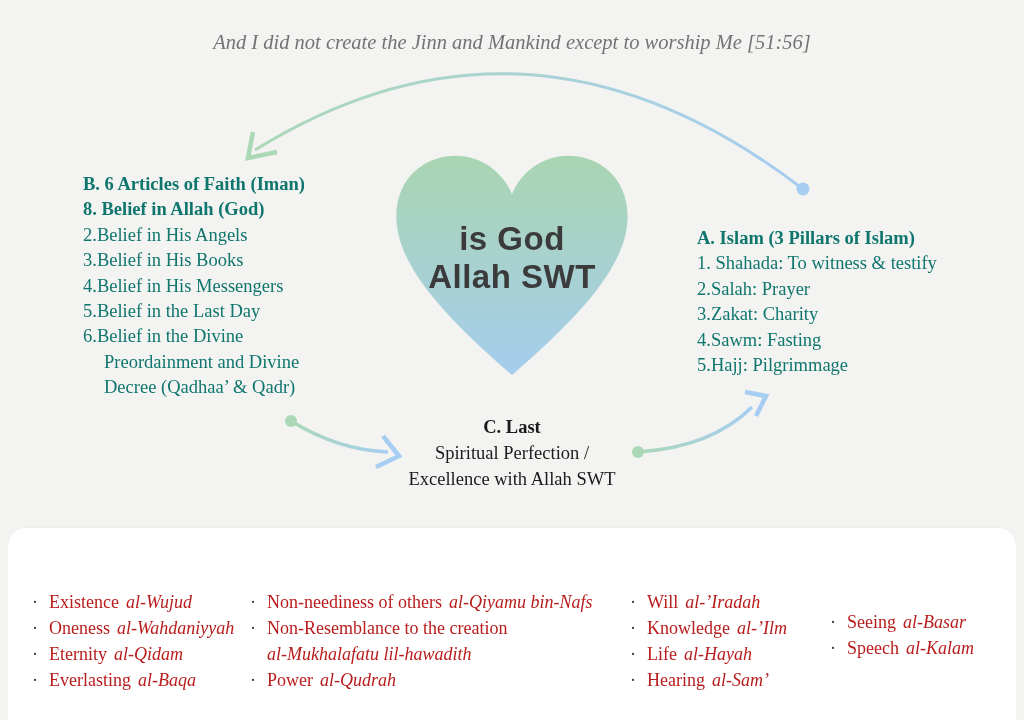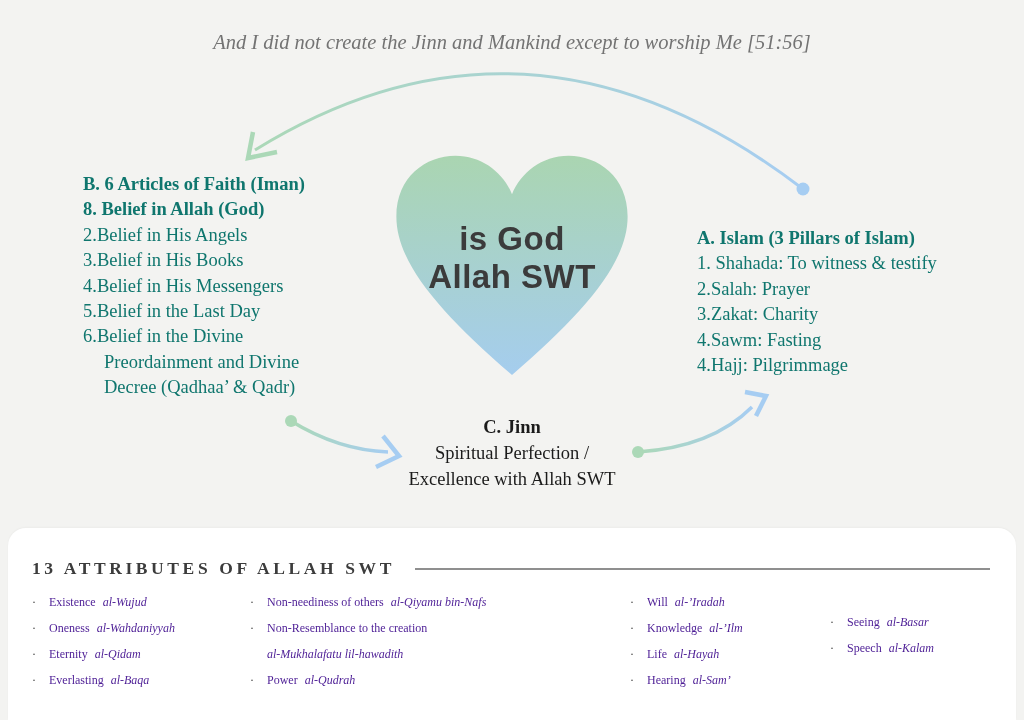--- a/index.html
+++ b/index.html
@@ -29,21 +29,21 @@
   .card{position:absolute;left:8px;top:528px;width:1008px;height:192px;background:#ffffff;
         border-radius:18px 18px 0 0;box-shadow:0 -1px 2px rgba(0,0,0,0.03);}
   .card-head{position:absolute;left:24px;right:26px;top:29px;height:22px;display:flex;align-items:center;}
   .card-title{font-size:17.5px;font-weight:bold;letter-spacing:3.6px;color:#3c3c3c;white-space:nowrap;}
   .rule{flex:1;height:2px;background:#8f8f8f;margin-left:20px;margin-top:2px;}
   .attr-col{position:absolute;top:61px;}
   .col1{left:24px;width:208px;}
   .col2{left:242px;width:372px;}
   .col3{left:622px;width:196px;}
   .col4{left:822px;width:172px;margin-top:20px;}
-  .attr{display:flex;line-height:26px;font-size:12px;color:#4c1d95;}
+  .attr{display:flex;line-height:26px;font-size:18px;color:#b91c1c;}
   .dot{flex:none;width:17px;}
   .dot::before{content:"\00B7";color:#3a3a3a;}
   .txt{flex:1;}
   .ar{font-style:italic;margin-left:7px;white-space:nowrap;}
   .ar.nl{display:block;margin-left:0;}
 </style>
 </head>
 <body>
 
 <div class="canvas">
@@ -96,34 +96,30 @@
     <div class="indent">Preordainment and Divine</div>
     <div class="indent">Decree (Qadhaa’ &amp; Qadr)</div>
   </div>
 
   <div class="list list-islam">
     <div class="b">A. Islam (3 Pillars of Islam)</div>
     <div>1. Shahada: To witness &amp; testify</div>
     <div>2.Salah: Prayer</div>
     <div>3.Zakat: Charity</div>
     <div>4.Sawm: Fasting</div>
-    <div>4.Hajj: Pilgrimmage</div>
+    <div>5.Hajj: Pilgrimmage</div>
   </div>
 
   <div class="ihsan">
-    <div class="b">C. Jinn</div>
+    <div class="b">C. Last</div>
     <div>Spiritual Perfection /</div>
     <div>Excellence with Allah SWT</div>
   </div>
 
   <div class="card">
-    <div class="card-head">
-      <span class="card-title">13 ATTRIBUTES OF ALLAH SWT</span>
-      <div class="rule"></div>
-    </div>
 
     <div class="attr-col col1">
       <div class="attr">
           <span class="dot"></span>
           <span class="txt"><span class="nm">Existence</span><span class="ar">al-Wujud</span></span>
         </div>
       <div class="attr">
           <span class="dot"></span>
           <span class="txt"><span class="nm">Oneness</span><span class="ar">al-Wahdaniyyah</span></span>
         </div>

